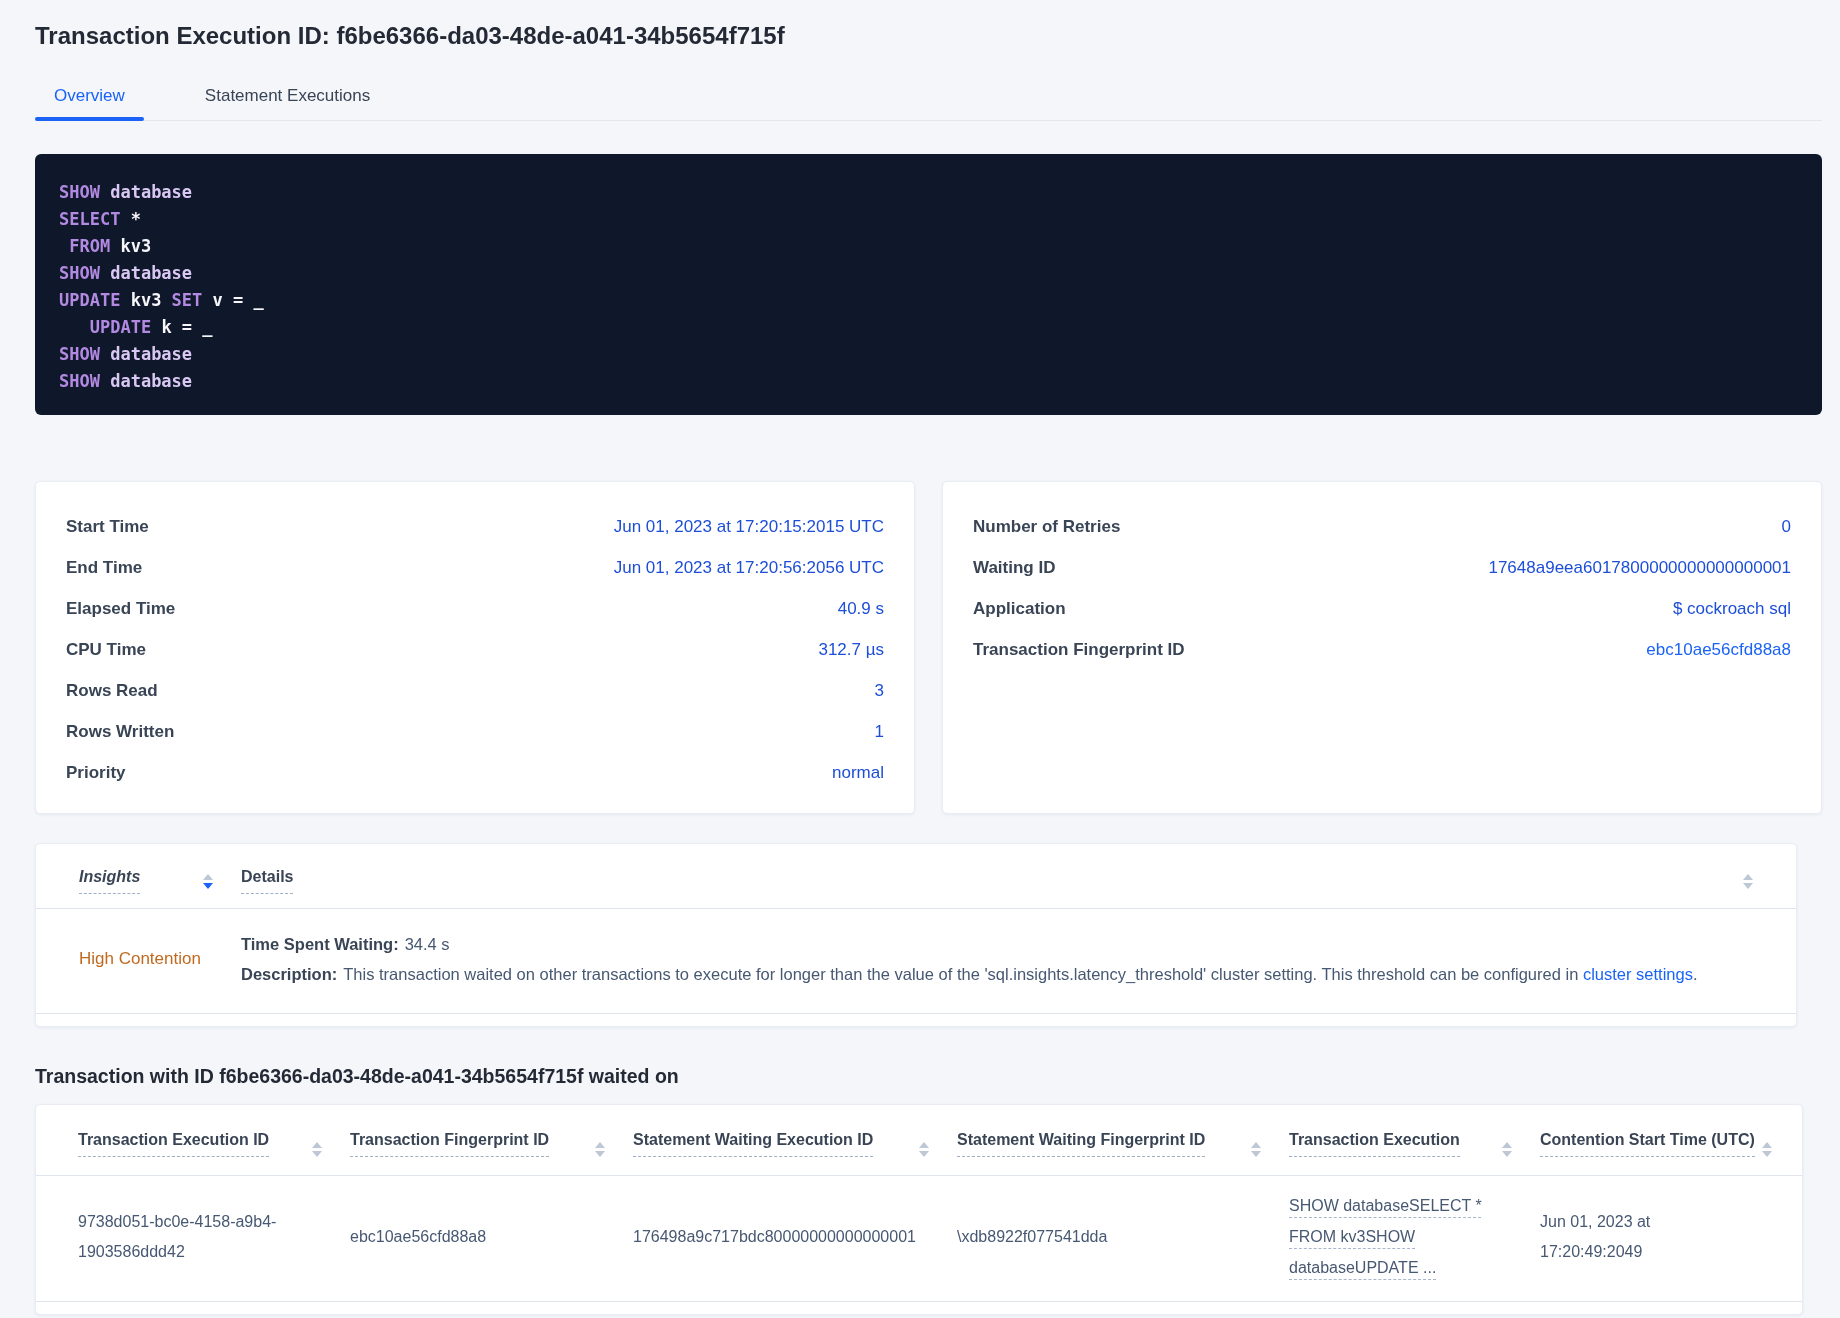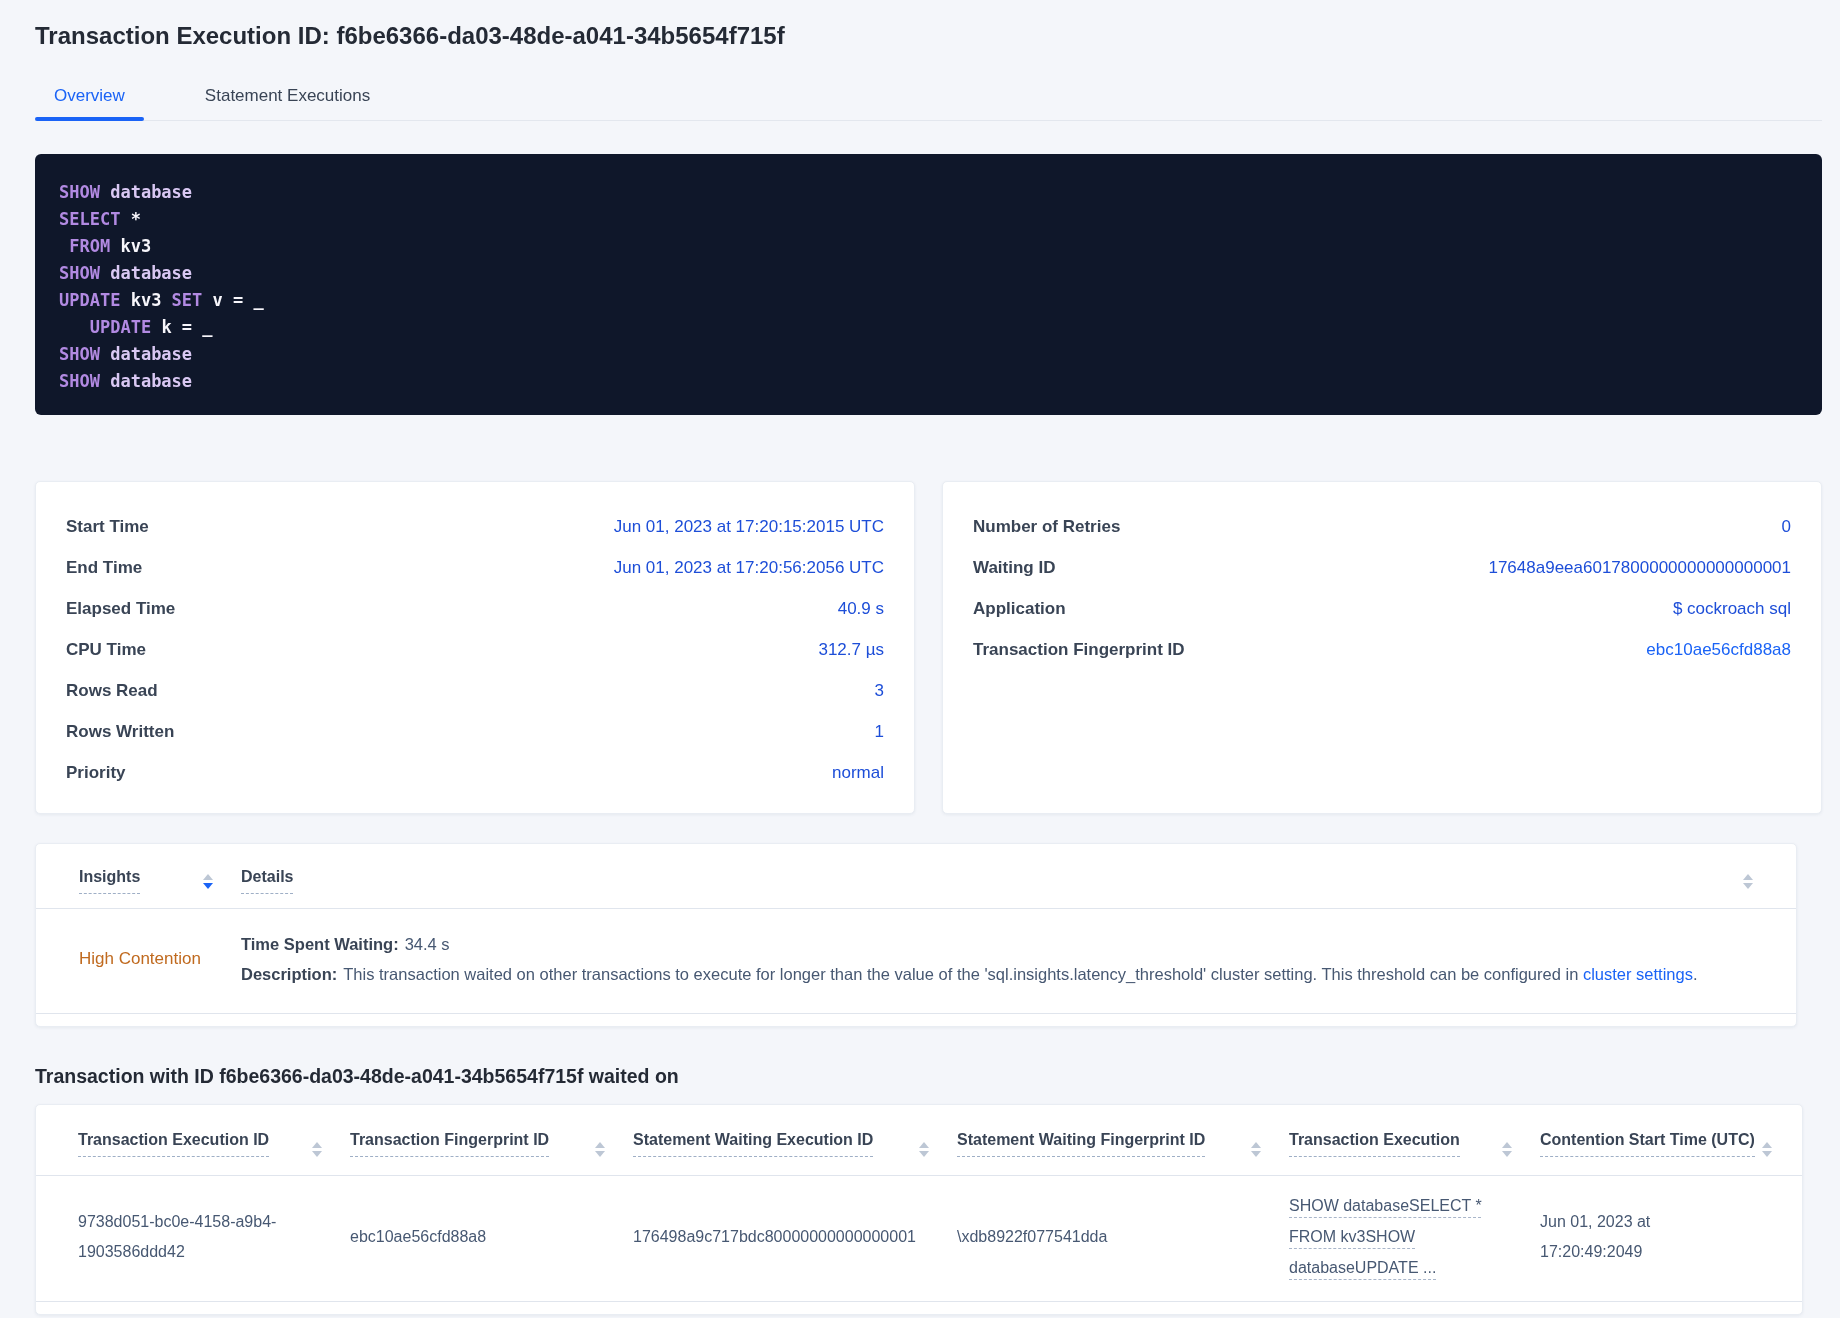--- a/index.html
+++ b/index.html
@@ -63,21 +63,21 @@
   .sort .tup { border-bottom: 6px solid #bdc7d5; }
   .sort .tdn { border-top: 6px solid #bdc7d5; }
   .sort .tdn.active { border-top-color: #1a63f6; }
   
   .insights-card { margin: 29px 0 0 35px; width: 1762px; }
   .ins-header { display: flex; align-items: center; padding: 24px 43px 14px; }
   .th-label {
     font-size: 16px; font-weight: 700; color: #394455;
     border-bottom: 1px dashed #9fafc6; padding-bottom: 7px; cursor: pointer;
   }
-  .ins-col1 { width: 162px; display: flex; align-items: center; justify-content: space-between; padding-right: 28px; }
+  .ins-col1 { width: 162px; display: flex; align-items: center; justify-content: space-between; padding-right: 28px; font-style: italic; }
   .ins-right-sort { margin-left: auto; }
   .divider { border-top: 1px solid #e0e5ed; }
   .ins-row { display: flex; padding: 20px 43px 24px; }
   .ins-insight { width: 162px; padding-right: 18px; display: flex; align-items: center; font-size: 17px; color: #c06a1f; }
   .ins-details { flex: 1; font-size: 16.5px; color: #475872; line-height: 30px; }
   .b { font-weight: 700; color: #394455; }
   .ml { margin-left: 6px; }
   a.inline-link { color: #1a63f6; text-decoration: none; cursor: pointer; }
   .ins-footer { height: 12px; }
   

